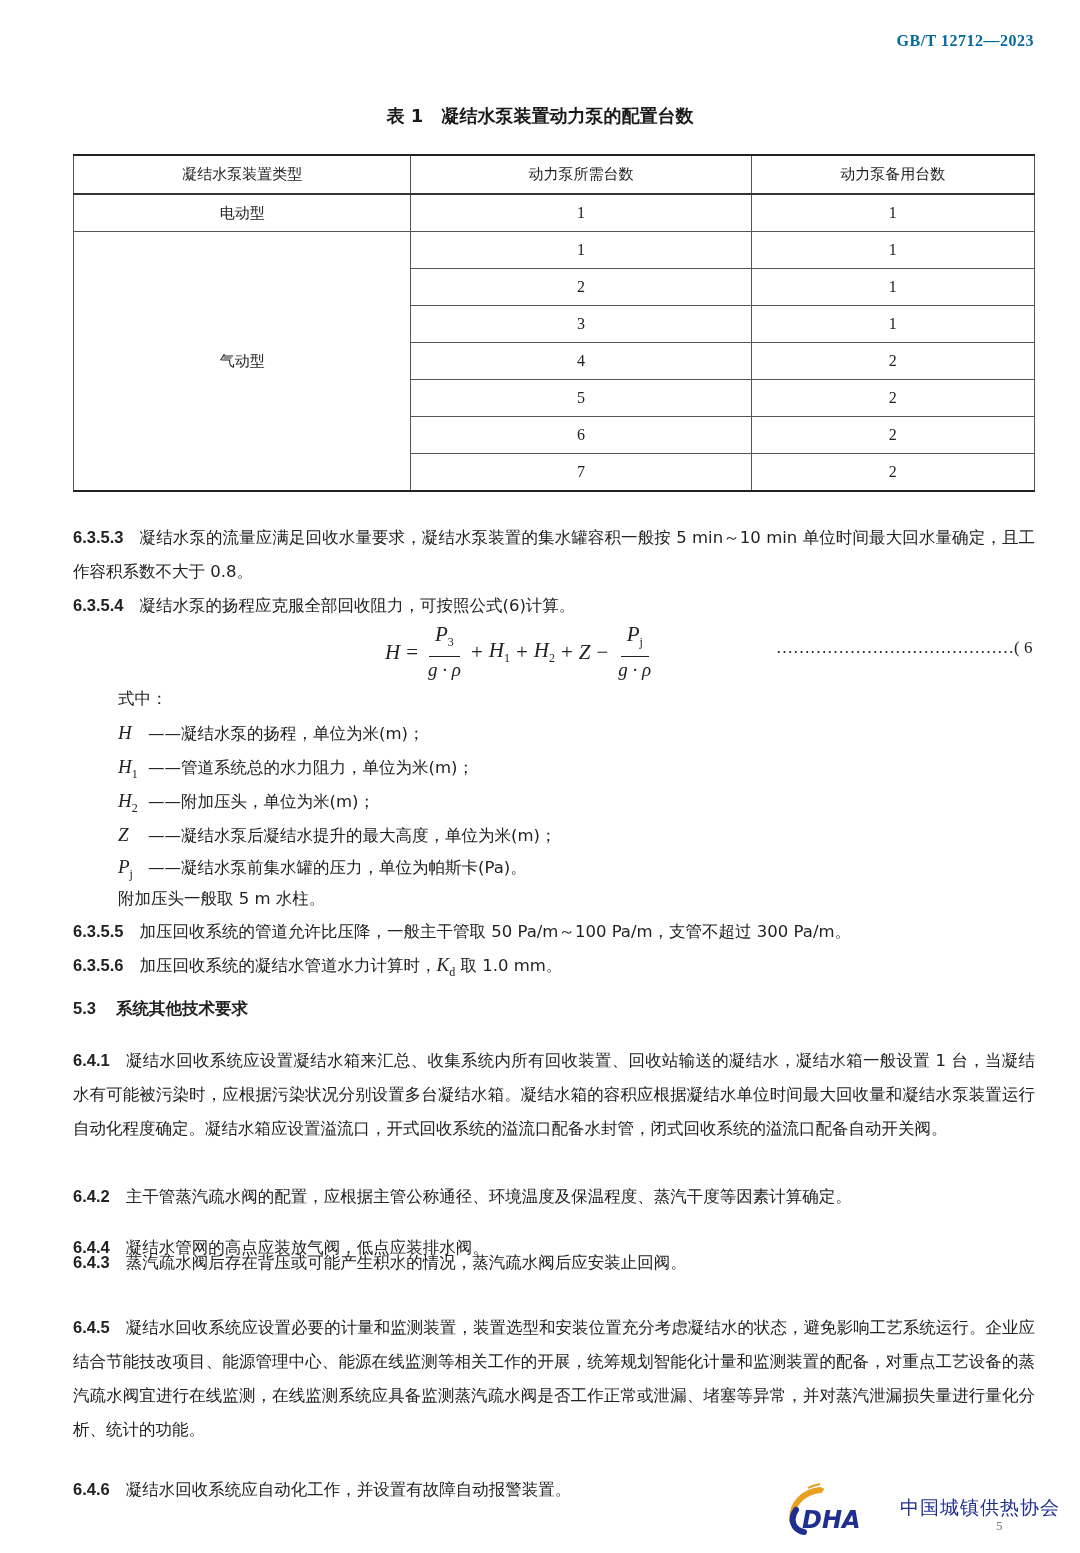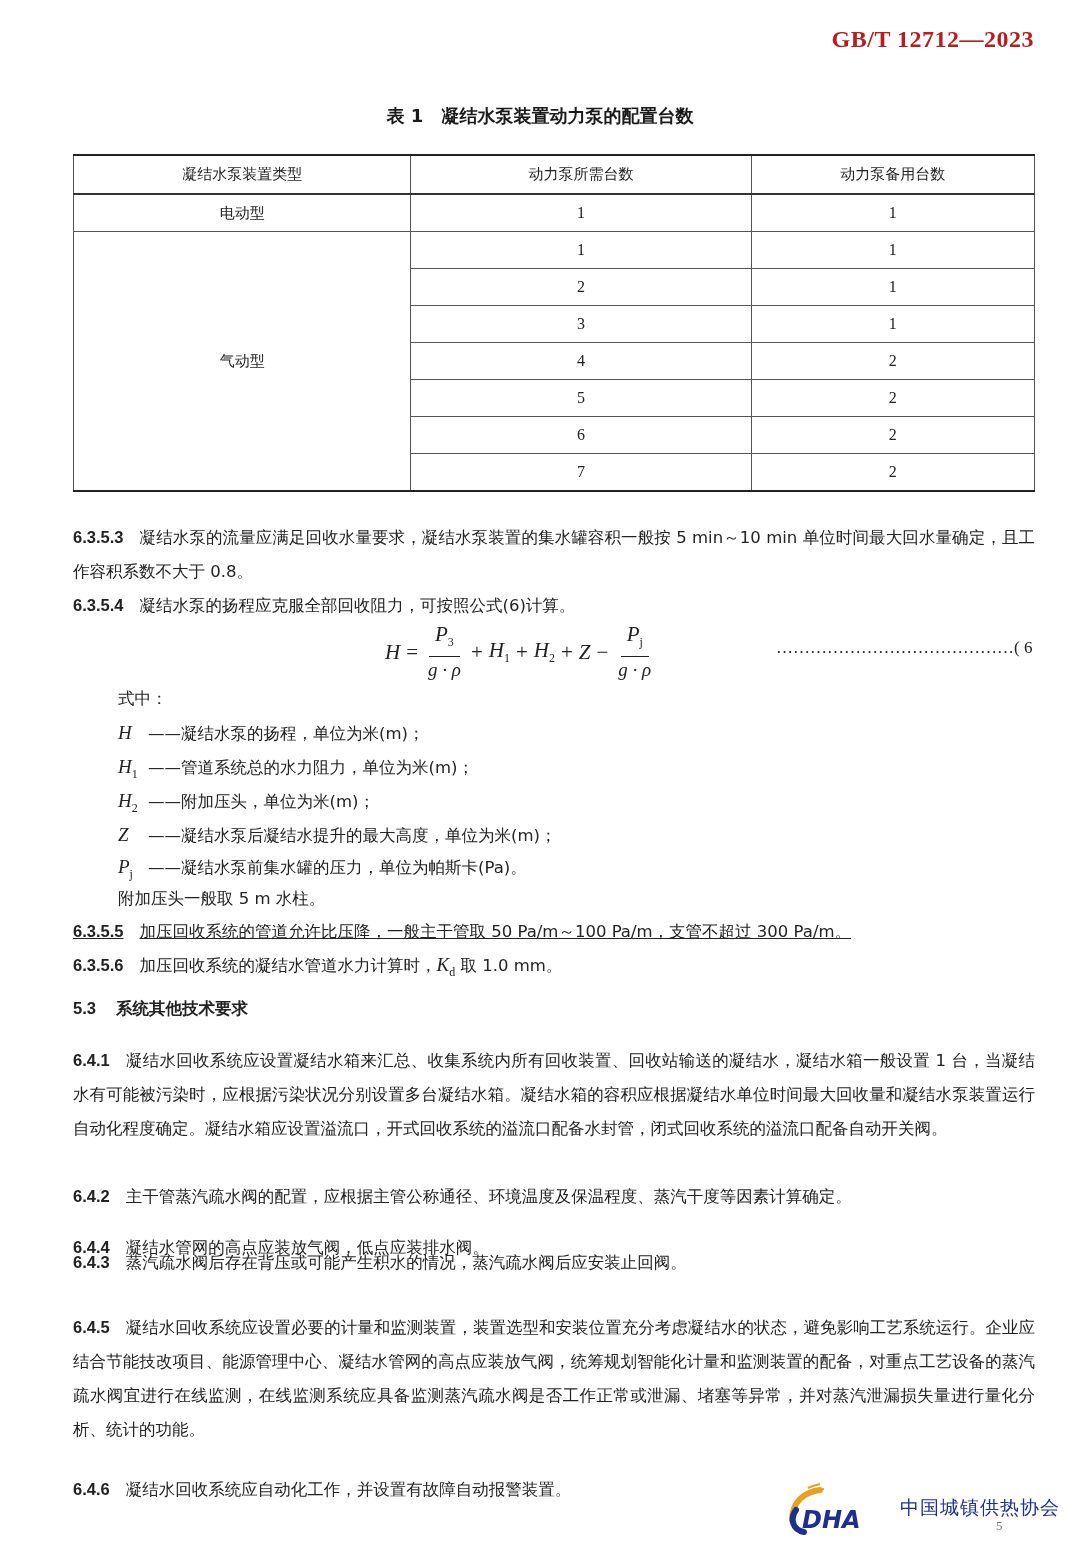--- a/index.html
+++ b/index.html
@@ -2,23 +2,23 @@
 <html><head>
 <meta charset="utf-8">
 <style>
   html, body { margin: 0; padding: 0; background: #ffffff; }
   body {
     width: 1080px; height: 1553px; position: relative; overflow: hidden;
     font-family: "DejaVu Serif", "Liberation Serif", serif;
     color: #222222;
   }
   .std-number {
-    position: absolute; top: 26px; right: 46px;
+    position: absolute; top: 32px; right: 46px;
     font-family: "Liberation Serif", "DejaVu Serif", serif;
-    font-weight: bold; font-size: 24px; letter-spacing: 0.5px; color: #b91c1c;
+    font-weight: bold; font-size: 16px; letter-spacing: 0.5px; color: #0369a1;
   }
   .table-title {
     position: absolute; top: 104px; left: 0; width: 1080px; text-align: center;
     font-family: "DejaVu Sans", sans-serif; font-weight: bold; font-size: 18px; color: #1a1a1a;
   }
   .table-title .num { margin-right: 18px; }
   table.cfg {
     position: absolute; top: 154px; left: 73px; width: 962px;
     border-collapse: collapse; font-size: 15px;
     border-top: 2.5px solid #222; border-bottom: 2.5px solid #222;
@@ -172,21 +172,21 @@
   <span class="sym"><span>H</span><sub>2</sub></span><span>——附加压头，单位为米(m)；</span>
 </div>
 <div class="para indent" style="top:818px;">
   <span class="sym"><span>Z</span><sub></sub></span><span>——凝结水泵后凝结水提升的最大高度，单位为米(m)；</span>
 </div>
 <div class="para indent" style="top:850px;">
   <span class="sym"><span>P</span><sub>j</sub></span><span>——凝结水泵前集水罐的压力，单位为帕斯卡(Pa)。</span>
 </div>
 <div class="para indent" style="top:882px;">附加压头一般取 5 m 水柱。</div>
 
-<div class="para" style="top:914px;text-decoration:underline;">
+<div class="para" style="top:914px;">
   <span class="clause-no">6.3.5.5</span><span>加压回收系统的管道允许比压降，一般主干管取 50 Pa/m～100 Pa/m，支管不超过 300 Pa/m。</span>
 </div>
 <div class="para" style="top:948px;">
   <span class="clause-no">6.3.5.6</span><span>加压回收系统的凝结水管道水力计算时，</span><span class="sym" style="width:auto"><span>K</span><sub>d</sub></span><span> 取 1.0 mm。</span>
 </div>
 
 <div class="section-head">
   <span class="clause-no">5.3</span><span>系统其他技术要求</span>
 </div>
 
@@ -196,21 +196,21 @@
 <div class="para" style="top:1179px;">
   <span class="clause-no">6.4.2</span><span>主干管蒸汽疏水阀的配置，应根据主管公称通径、环境温度及保温程度、蒸汽干度等因素计算确定。</span>
 </div>
 <div class="para" style="top:1245px;">
   <span class="clause-no">6.4.3</span><span>蒸汽疏水阀后存在背压或可能产生积水的情况，蒸汽疏水阀后应安装止回阀。</span>
 </div>
 <div class="para" style="top:1230px;">
   <span class="clause-no">6.4.4</span><span>凝结水管网的高点应装放气阀，低点应装排水阀。</span>
 </div>
 <div class="para" style="top:1310px;">
-  <span class="clause-no">6.4.5</span><span>凝结水回收系统应设置必要的计量和监测装置，装置选型和安装位置充分考虑凝结水的状态，避免影响工艺系统运行。企业应结合节能技改项目、能源管理中心、凝结水管网的高点应装放气阀，统筹规划智能化计量和监测装置的配备，对重点工艺设备的蒸汽疏水阀宜进行在线监测，在线监测系统应具备监测蒸汽疏水阀是否工作正常或泄漏、堵塞等异常，并对蒸汽泄漏损失量进行量化分析、统计的功能。</span>
+  <span class="clause-no">6.4.5</span><span>凝结水回收系统应设置必要的计量和监测装置，装置选型和安装位置充分考虑凝结水的状态，避免影响工艺系统运行。企业应结合节能技改项目、能源管理中心、能源在线监测等相关工作的开展，统筹规划智能化计量和监测装置的配备，对重点工艺设备的蒸汽疏水阀宜进行在线监测，在线监测系统应具备监测蒸汽疏水阀是否工作正常或泄漏、堵塞等异常，并对蒸汽泄漏损失量进行量化分析、统计的功能。</span>
 </div>
 <div class="para" style="top:1472px;">
   <span class="clause-no">6.4.6</span><span>凝结水回收系统应自动化工作，并设置有故障自动报警装置。</span>
 </div>
 
 <div class="logo">
   <div class="logo-mark">
     <svg width="100" height="56" viewBox="0 0 100 56">
       <path d="M6 40 C6 22 18 12 34 10" stroke="#e8a020" stroke-width="6" fill="none" stroke-linecap="round"></path>
       <path d="M22 8 C26 6 30 5 34 4" stroke="#e8a020" stroke-width="2" fill="none"></path>

